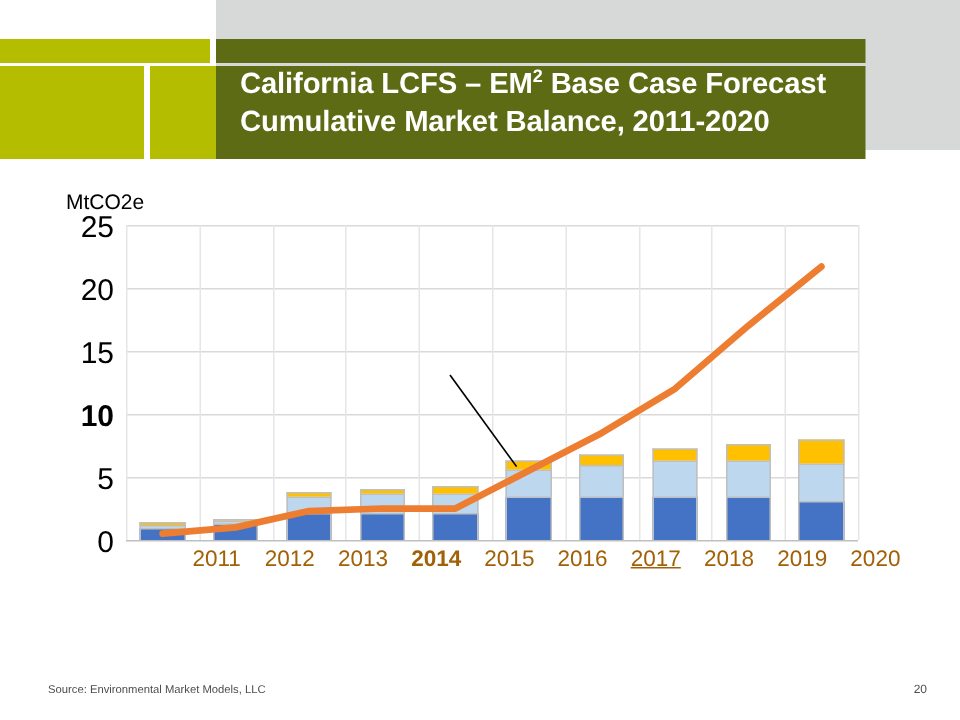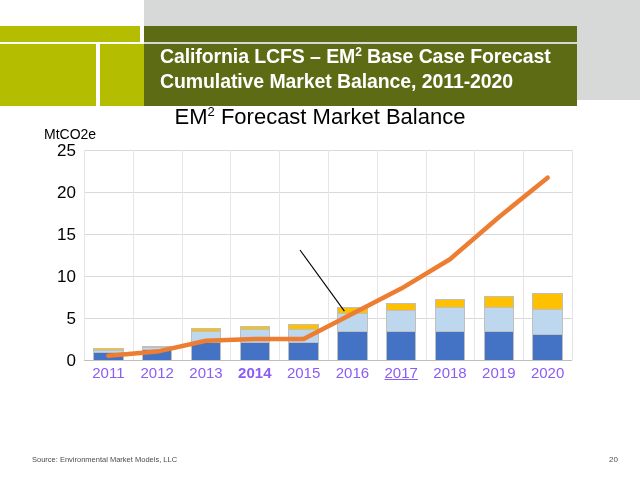--- a/index.html
+++ b/index.html
@@ -28,26 +28,26 @@
 
   
   .axis-unit{position:absolute;left:44px;top:126px;font-size:14px;color:#000;}
 
   
   #plot{position:absolute;left:84px;top:150px;width:488px;height:210px;}
   .gridline{position:absolute;left:0;width:488px;height:1px;background:#d9d9d9;}
   .axisline{position:absolute;left:0;width:488px;height:1px;background:#bfbfbf;}
   .vtick{position:absolute;top:0;width:1px;height:210px;background:#e6e6e6;}
   .ylabels{position:absolute;left:40px;top:150px;width:36px;height:210px;}
-  .ylabels span{position:absolute;right:0;font-size:17px;color:#000;
+  .ylabels span{position:absolute;right:0;font-size:20px;color:#000;
                 transform:translateY(-9px);white-space:nowrap;}
 
   .xlabels{position:absolute;left:84px;top:364px;width:488px;height:24px;}
-  .xlabels span{position:absolute;font-size:15px;color:#8b5cf6;
-                transform:translateX(-50%);white-space:nowrap;}
+  .xlabels span{position:absolute;font-size:15px;color:#a16207;
+                transform:translateX(-50%);white-space:nowrap;margin-left:36px;}
 
   .bar{position:absolute;bottom:0;}
   .seg{position:absolute;left:0;width:100%;box-sizing:border-box;
        border:1px solid #bfbfbf;border-bottom:none;}
 
   #lineLayer{position:absolute;left:0;top:0;width:488px;height:210px;overflow:visible;}
 
   
   .annot{position:absolute;left:152px;top:233px;font-size:14px;color:#000;white-space:nowrap;}
   #annotArrow{position:absolute;left:0;top:0;width:640px;height:480px;
@@ -68,28 +68,27 @@
   <div class="olive-left3"></div>
 
   <div class="title-band-top"></div>
   <div class="title-band"></div>
 
   <div class="title-text">
     <div><span>California LCFS –  EM</span><sup>2</sup><span> Base Case Forecast</span></div>
     <div>Cumulative Market Balance, 2011-2020</div>
   </div>
 
-  <div class="chart-title"><span>EM</span><sup>2</sup><span> Forecast Market Balance</span></div>
 
   <div class="axis-unit">MtCO2e</div>
 
   <div class="ylabels" id="ylabels">
       <span style="top: 210px;">0</span>
       <span style="top: 168px;">5</span>
-      <span style="top: 126px;">10</span>
+      <span style="top: 126px; font-weight: bold;">10</span>
       <span style="top: 84px;">15</span>
       <span style="top: 42px;">20</span>
       <span style="top: 0px;">25</span>
     </div>
 
   <div id="plot">
     <div id="grid">
         <div class="axisline" style="top: 210px;"></div>
         <div class="gridline" style="top: 168px;"></div>
         <div class="gridline" style="top: 126px;"></div>

